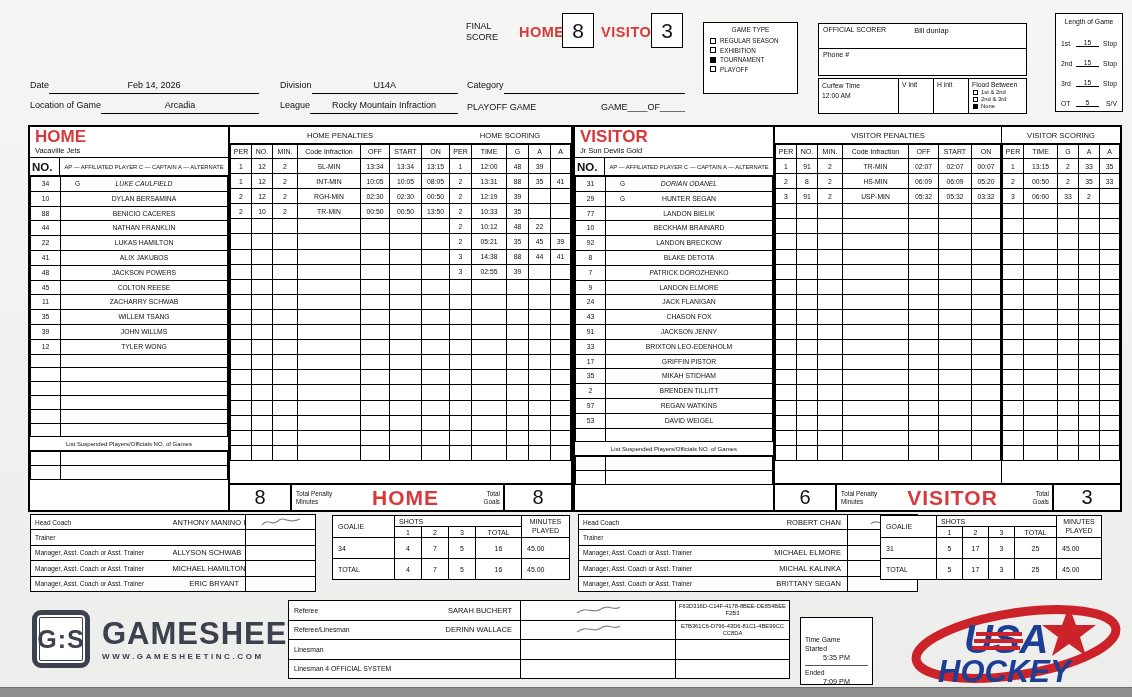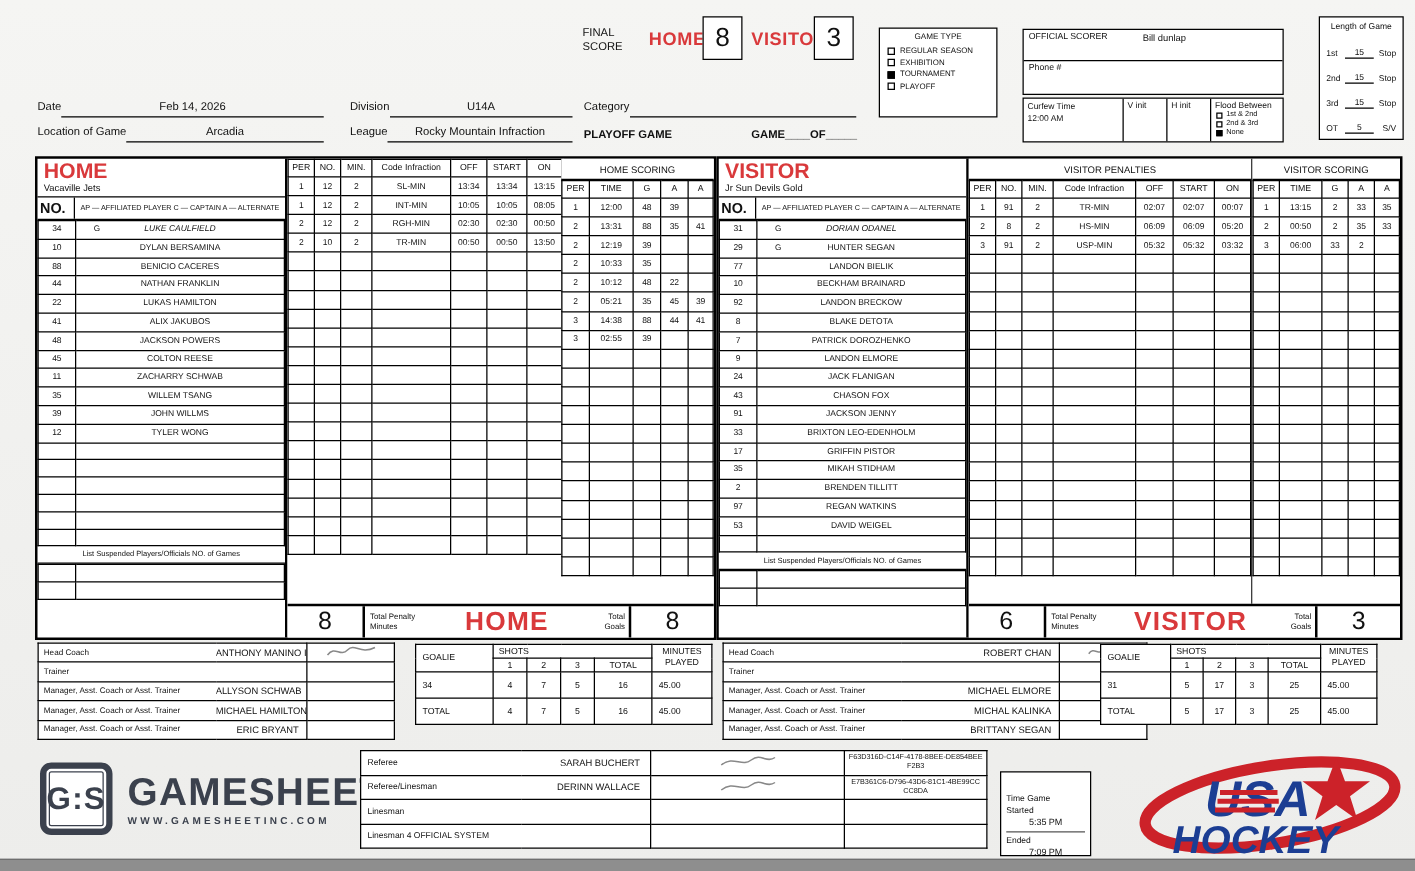--- a/index.html
+++ b/index.html
@@ -36,21 +36,21 @@
   .flood .gt-lbl { font-size:5.9px; }
   .log-box { left:1055px; top:13px; width:68px; height:99px; padding:4px 5px; display:flex; flex-direction:column; justify-content:space-between; }
   .log-title { font-size:6.8px; text-align:center; }
   .log-row { display:flex; align-items:flex-end; font-size:6.8px; }
   .log-p { width:15px; }
   .log-m { flex:1; text-align:center; border-bottom:1px solid #000; }
   .log-t { width:18px; text-align:right; }
   .fline { position:absolute; display:flex; font-size:9px; height:14px; }
   .f-lbl { white-space:nowrap; }
   .f-val { flex:1; text-align:center; border-bottom:1px solid #000; white-space:nowrap; }
-  .plain-lbl { position:absolute; font-size:9px;font-weight:bold; }
+  .plain-lbl { position:absolute; font-size:9px; }
 
   
   .block { top:125px; height:387px; border:2px solid #000; background:#fff; }
   .roster { position:absolute; left:0; top:0; bottom:0; width:200px; border-right:2px solid #000; }
   .roster-head { height:31px; border-bottom:1.5px solid #000; padding:1px 5px; }
   .roster-title { font-size:17px; font-weight:bold; line-height:1.05; }
   .roster-sub { font-size:7.5px; }
   .roster-legend { height:18px; display:flex; border-bottom:1.5px solid #000; align-items:stretch; }
   .no-hdr { width:30px; border-right:1px solid #000; font-weight:bold; font-size:11.5px; display:flex; align-items:center; padding-left:2px; }
   .legend-txt { flex:1; font-size:5.8px; display:flex; align-items:center; justify-content:center; white-space:nowrap; }
@@ -367,20 +367,21 @@
             </tr>
             <tr>
               <td></td>
               <td></td>
             </tr>
           </tbody>
       </table>
     </div>
 
     <div class="pen" style="left:200px;width:221px">
+      <div class="tbl-title">HOME PENALTIES</div>
       <table>
         <colgroup>
             <col style="width:21px">
             <col style="width:21px">
             <col style="width:25px">
             <col style="width:63px">
             <col style="width:29px">
             <col style="width:32px">
             <col>
           </colgroup>

